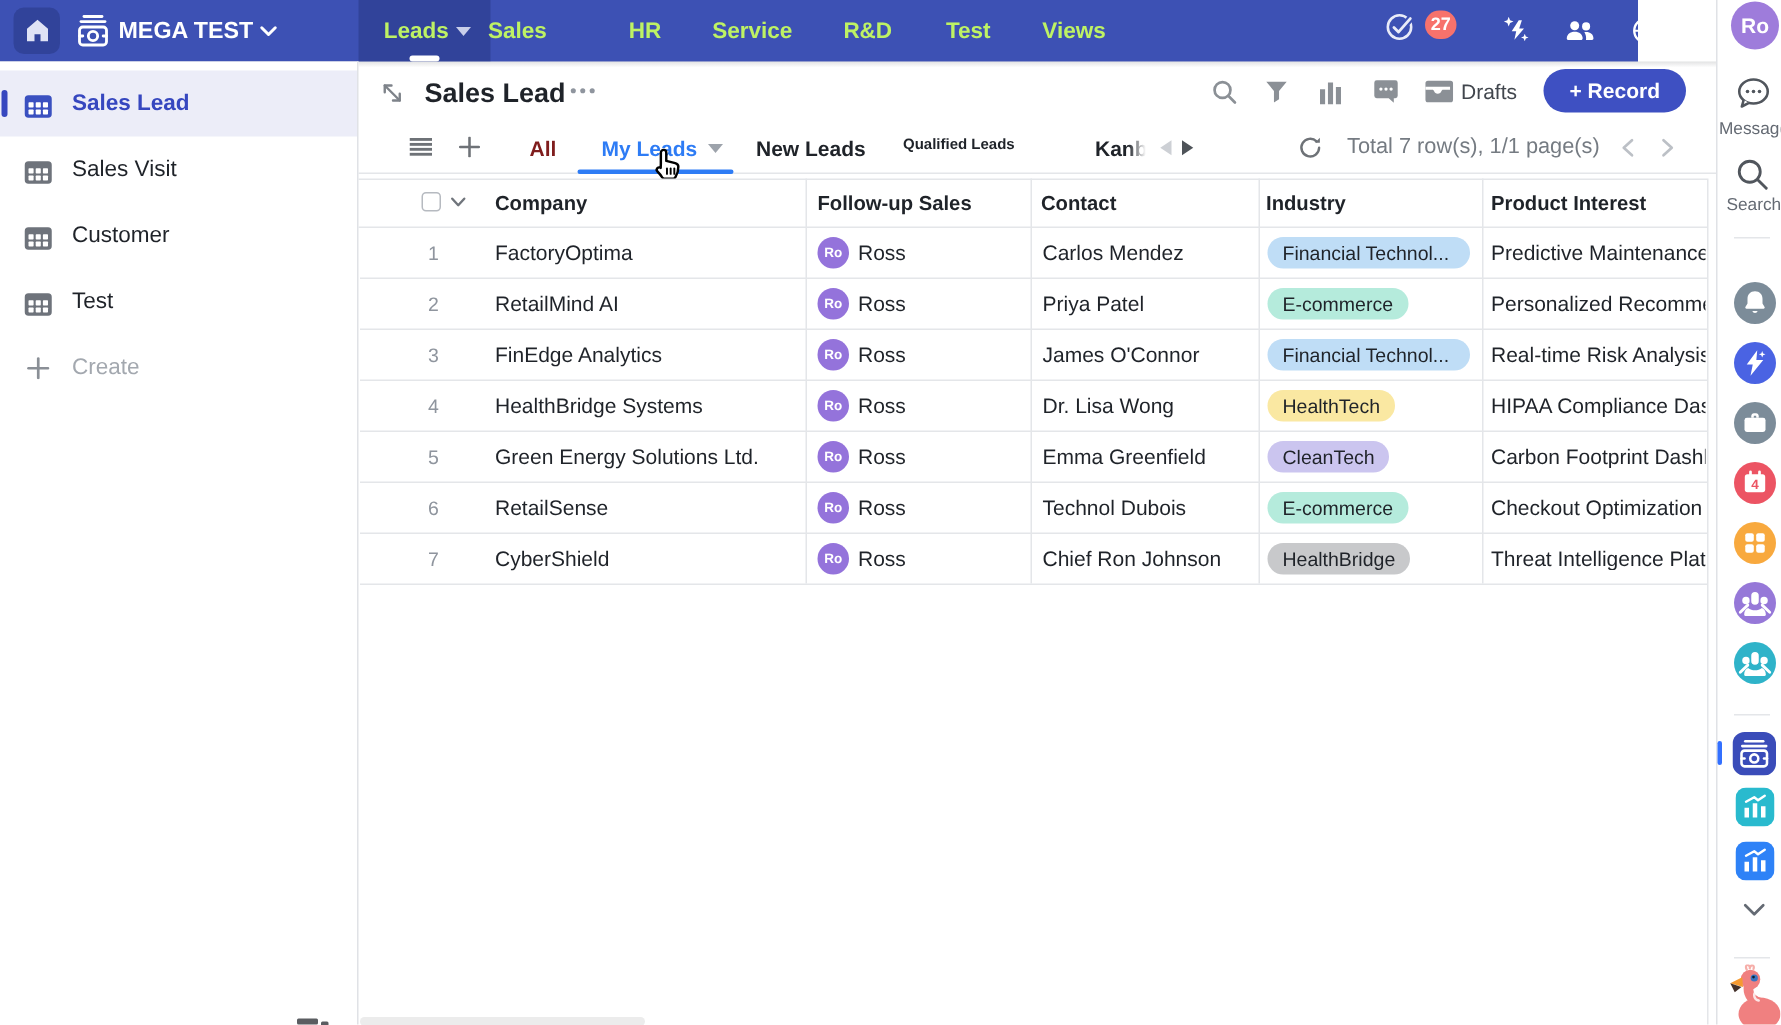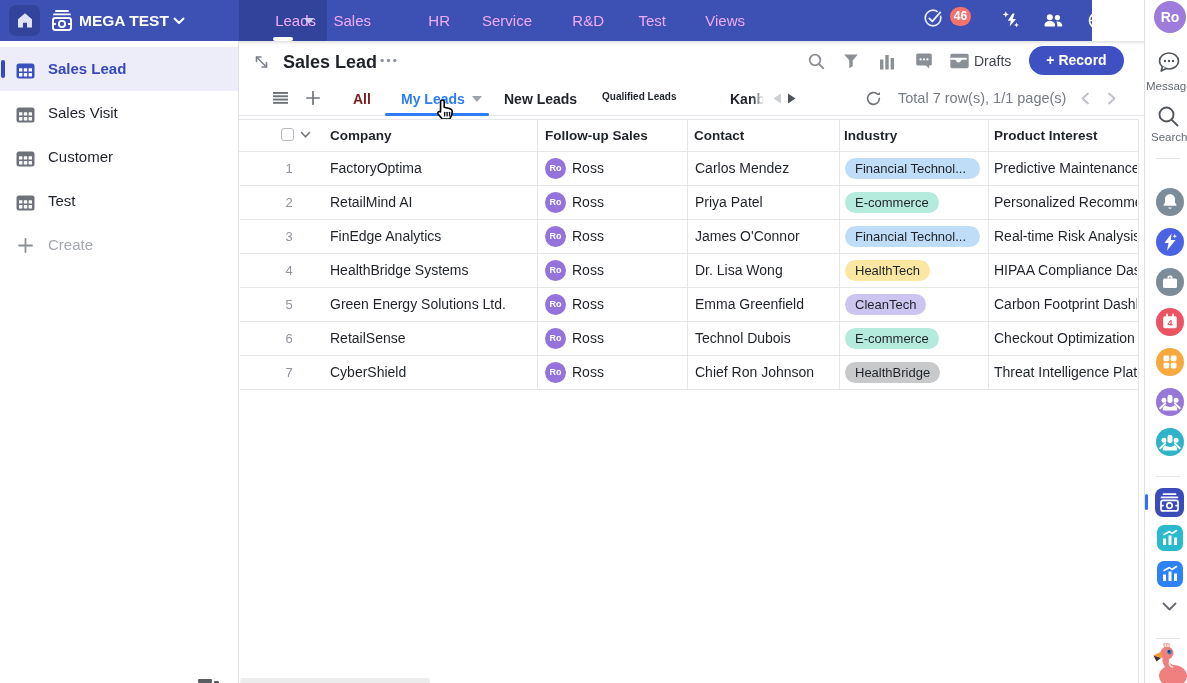--- a/index.html
+++ b/index.html
@@ -1,17 +1,17 @@
 <!DOCTYPE html>
 <html><head><meta charset="utf-8"><style>
 *{margin:0;padding:0;box-sizing:border-box}
 html,body{width:1187px;height:683px;overflow:hidden;background:#fff;font-family:"Liberation Sans",sans-serif}
 .abs{position:absolute}
 .nav{position:absolute;left:0;top:0;width:1092px;height:41px;background:#3D51B4}
-.navitem{position:absolute;top:0;height:41px;line-height:41px;color:#f0abfc;font-weight:normal;font-size:15px;text-align:right}
+.navitem{position:absolute;top:0;height:41px;line-height:41px;color:#bef264;font-weight:bold;font-size:15px;text-align:center}
 .hline{position:absolute;height:1px;background:#e4e6e9}
 .vline{position:absolute;width:1px;background:#e4e6e9}
 .cell{position:absolute;font-size:14px;color:#1f2329;white-space:nowrap}
 .rownum{position:absolute;font-size:13px;color:#8f959e;text-align:center;width:24px}
 .tag{position:absolute;height:21px;line-height:21px;border-radius:11px;padding:0 10px;font-size:13px;color:#1f2329;white-space:nowrap;overflow:hidden}
 .av{position:absolute;width:21px;height:21px;border-radius:50%;background:#9473DB;color:#fff;font-size:9px;font-weight:bold;text-align:center;line-height:21px}
 .hdr{position:absolute;font-size:13.5px;font-weight:bold;color:#1f2329;white-space:nowrap}
 .sideitem{position:absolute;left:0;width:238px;height:44px;font-size:15px;color:#1f2329}
 .sidetext{position:absolute;left:48px;top:0;line-height:44px}
 </style></head>
@@ -48,21 +48,21 @@
   <div class="navitem" style="left:471px;width:61px">Service</div>
   <div class="navitem" style="left:553px;width:51px">R&amp;D</div>
   <div class="navitem" style="left:625px;width:41px">Test</div>
   <div class="navitem" style="left:687px;width:58px">Views</div>
 
   <svg class="abs" style="left:924px;top:8px" width="19" height="19" viewBox="0 0 19 19">
     <circle cx="9" cy="10" r="7.8" stroke="#E9EBF8" stroke-width="1.7" fill="none"></circle>
     <path d="M5.3 10.4 L8.3 13.4 L16.2 4.4" stroke="#3D51B4" stroke-width="4.6" fill="none" stroke-linecap="round" stroke-linejoin="round"></path>
     <path d="M5.3 10.4 L8.3 13.4 L16.2 4.4" stroke="#E9EBF8" stroke-width="1.9" fill="none" stroke-linecap="round" stroke-linejoin="round"></path>
   </svg>
-  <div class="abs" style="left:950px;top:7px;width:21px;height:19px;border-radius:10px;background:#F7726C;color:#fff;font-size:12px;font-weight:bold;text-align:center;line-height:19px">46</div>
+  <div class="abs" style="left:950px;top:7px;width:21px;height:19px;border-radius:10px;background:#F7726C;color:#fff;font-size:12px;font-weight:bold;text-align:center;line-height:19px">27</div>
   <svg class="abs" style="left:1001px;top:10px" width="20" height="20" viewBox="0 0 20 20">
     <path d="M4.8 1.2 l.9 2.3 2.3.9 -2.3.9 -.9 2.3 -.9-2.3 -2.3-.9 2.3-.9 Z" fill="#fff"></path>
     <path d="M11.5 3.5 L6.8 10.8 h3 L8.6 16.5 15 9 h-3.2 L13.6 3.5 Z" fill="#fff"></path>
     <path d="M15.5 12.5 l.7 1.8 1.8.7 -1.8.7 -.7 1.8 -.7-1.8 -1.8-.7 1.8-.7 Z" fill="#fff"></path>
   </svg>
   <svg class="abs" style="left:1043px;top:11px" width="21" height="19" viewBox="0 0 21 19">
     <circle cx="6.8" cy="6.2" r="3" fill="#fff"></circle>
     <path d="M1.5 14.6 c0-2.8 2.3-4.5 5.3-4.5 3 0 5.3 1.7 5.3 4.5 0 .6-.5 1-1 1 H2.5 c-.5 0-1-.4-1-1 z" fill="#fff"></path>
     <circle cx="14.4" cy="6.6" r="2.7" fill="#fff"></circle>
     <path d="M13.2 10.5 c.4-.1.8-.1 1.2-.1 2.8 0 4.9 1.6 4.9 4.2 0 .5-.4 1-.9 1 h-4.1 c.1-.3.1-.7.1-1 0-1.7-.4-3-1.2-4.1 z" fill="#fff"></path>

